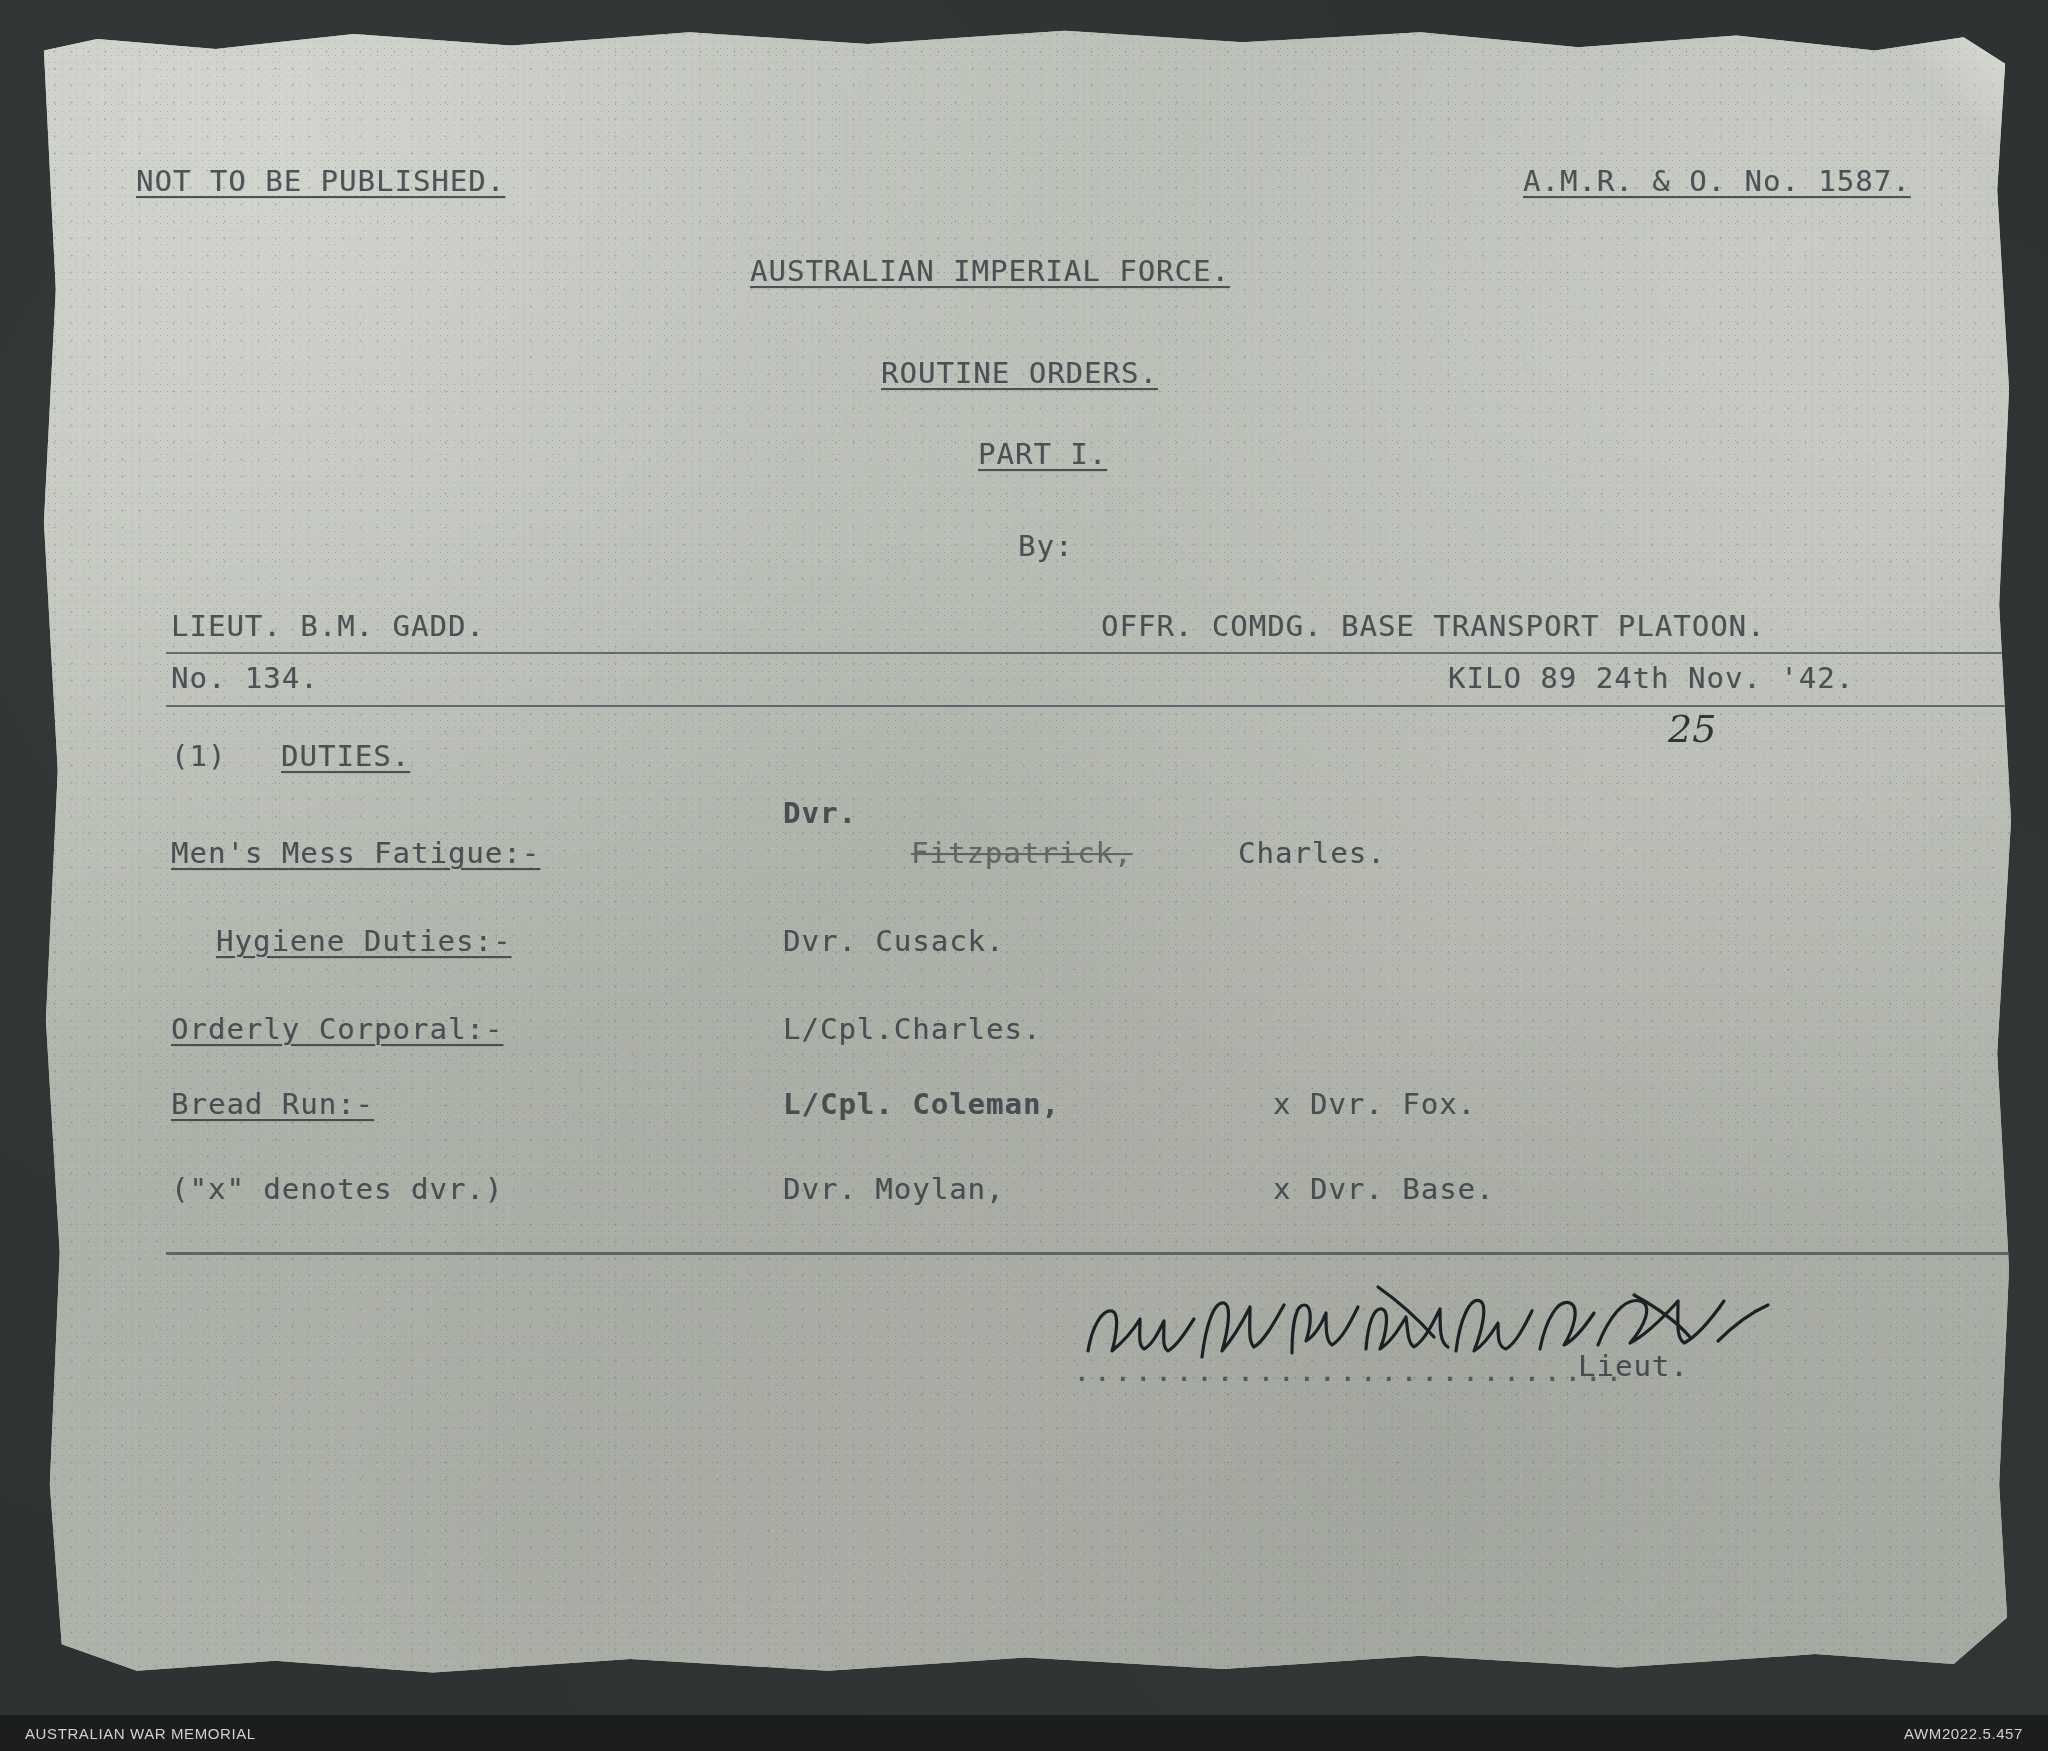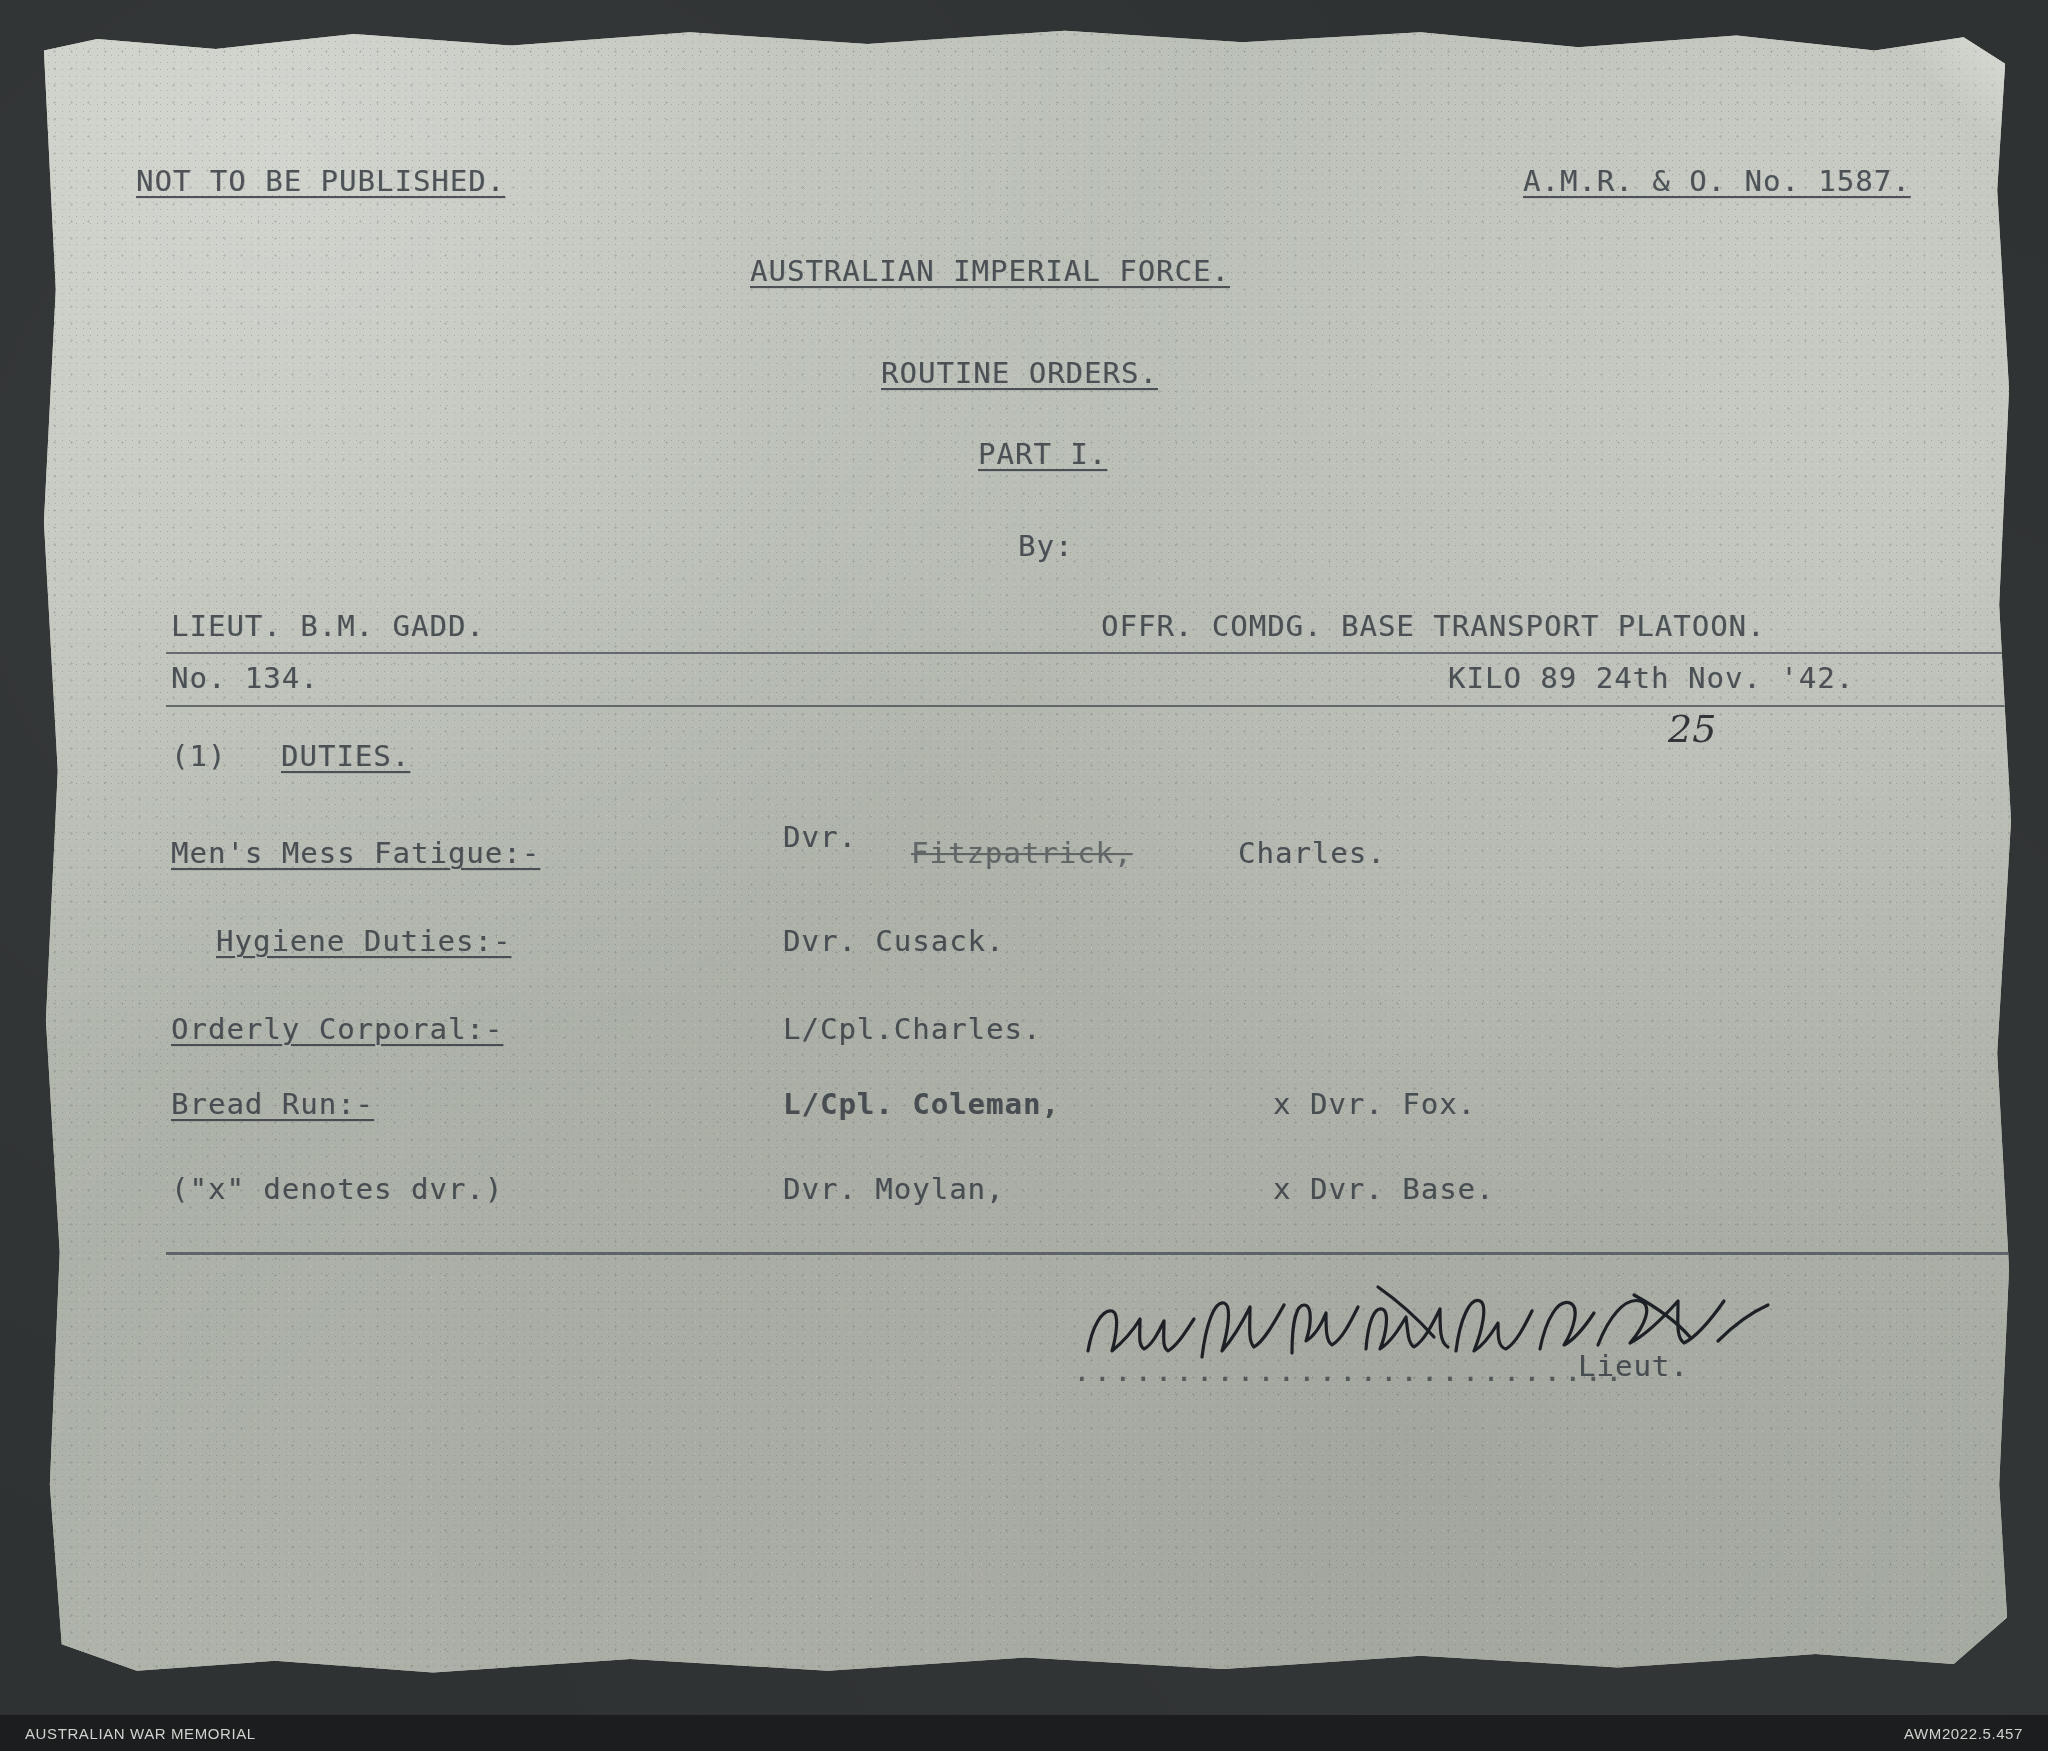--- a/index.html
+++ b/index.html
@@ -160,21 +160,21 @@
     <div class="t" style="left:133px; top:637px;">No. 134.</div>
     <div class="t" style="left:1410px; top:637px;">KILO 89 24th Nov. '42.</div>
     <div class="rule" style="left:128px; top:681px; width:1845px;"></div>
 
     <div class="hand" style="left:1630px; top:683px; font-size:38px;">25</div>
 
     <div class="t" style="left:133px; top:715px;">(1)</div>
     <div class="t ul" style="left:243px; top:715px;">DUTIES.</div>
 
     <div class="t ul" style="left:133px; top:812px;">Men's Mess Fatigue:-</div>
-    <div class="t" style="left:745px; top:796px;">Dvr.</div>
+    <div class="t" style="left:745px; top:772px;font-weight:bold;">Dvr.</div>
     <div class="t strike" style="left:873px; top:812px;">Fitzpatrick,</div>
     <div class="t" style="left:1200px; top:812px;">Charles.</div>
 
     <div class="t ul" style="left:133px; top:900px;margin-left:45px;">Hygiene Duties:-</div>
     <div class="t" style="left:745px; top:900px;">Dvr. Cusack.</div>
 
     <div class="t ul" style="left:133px; top:988px;">Orderly Corporal:-</div>
     <div class="t" style="left:745px; top:988px;">L/Cpl.Charles.</div>
 
     <div class="t ul" style="left:133px; top:1063px;">Bread Run:-</div>

